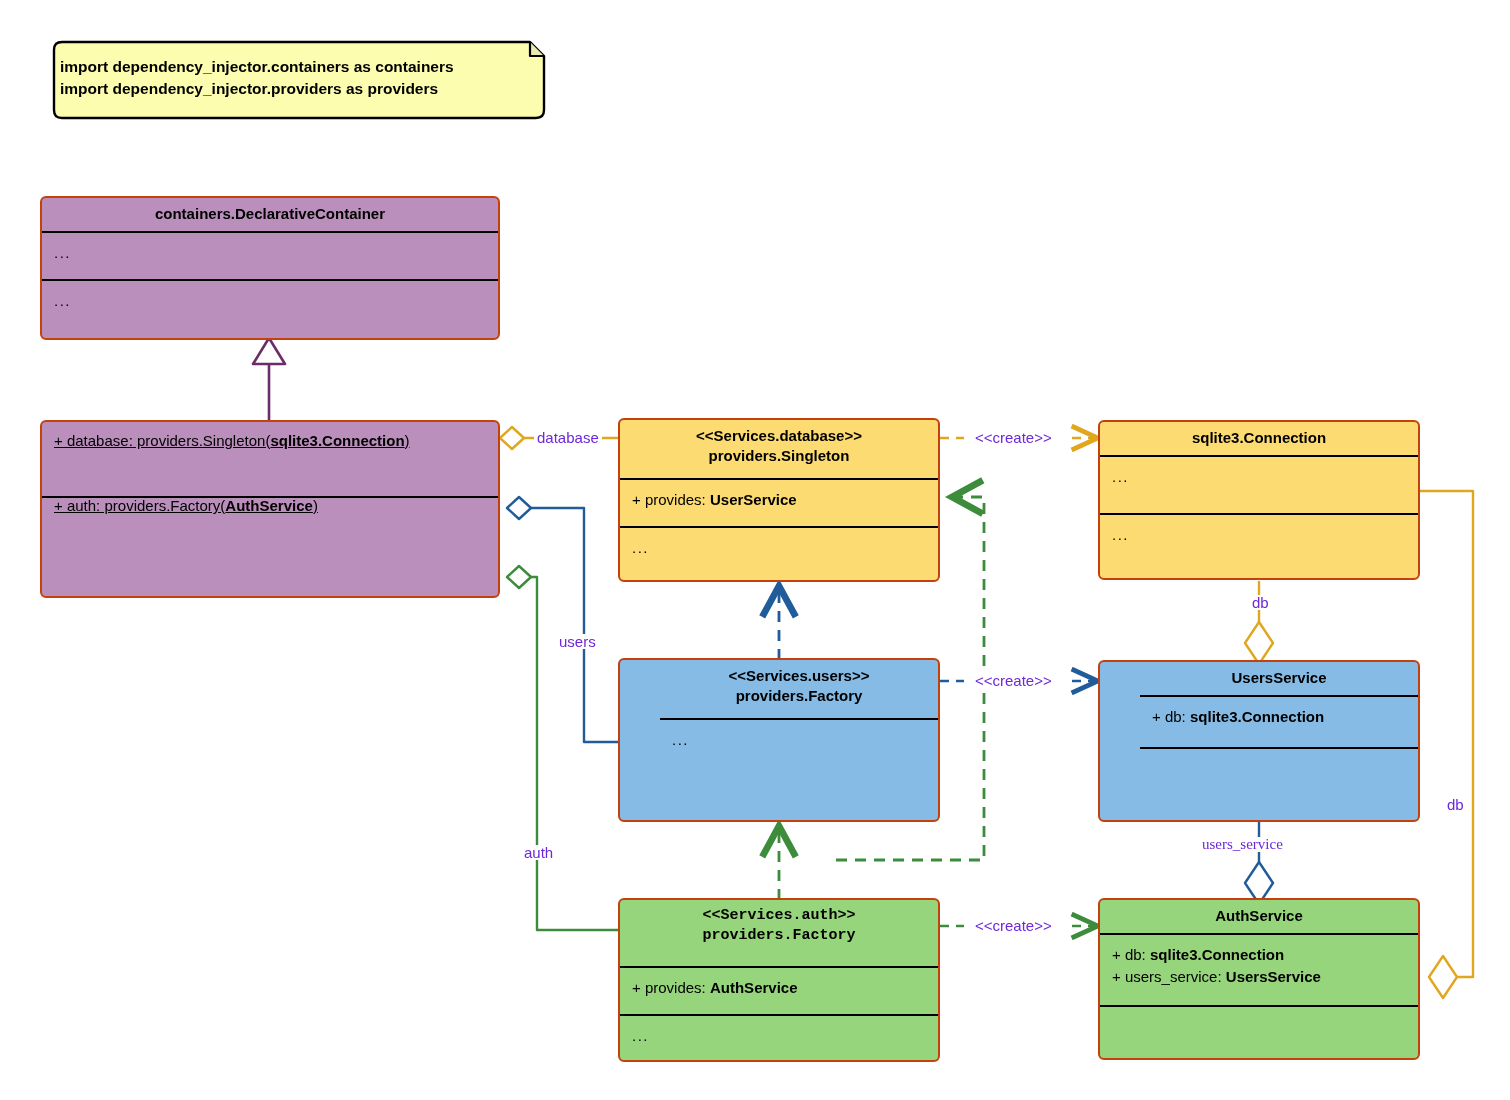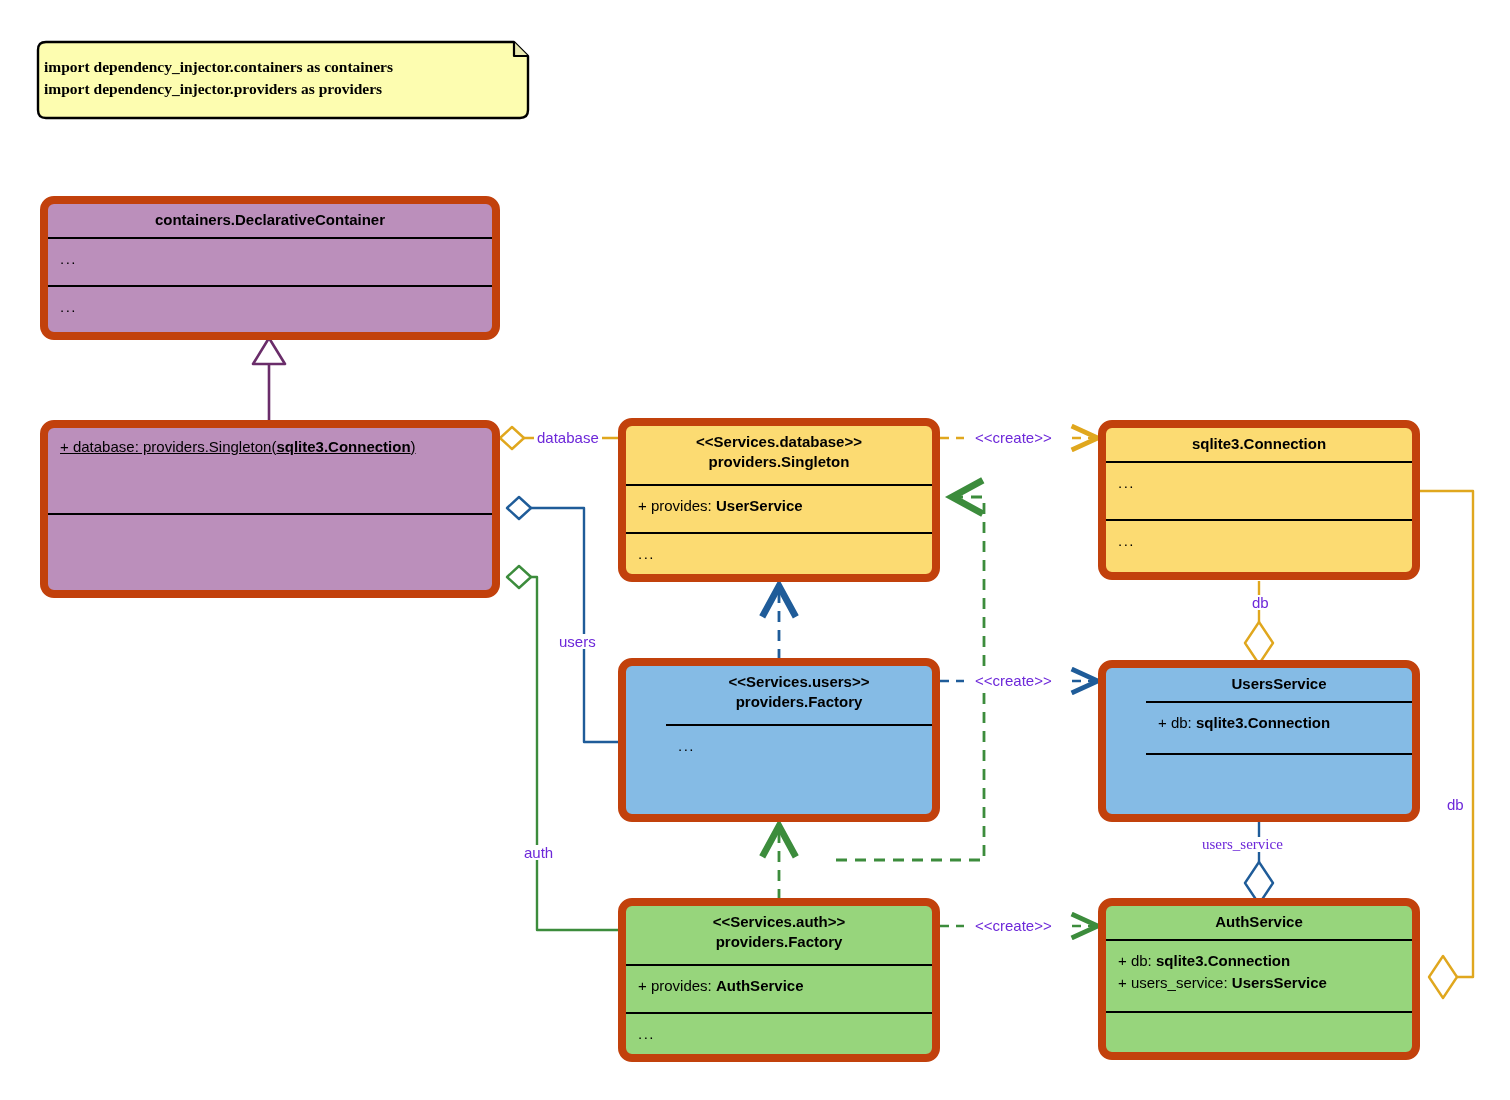--- a/index.html
+++ b/index.html
@@ -21,44 +21,43 @@
     position: absolute;
     left: 0;
     top: 0;
     width: 1510px;
     height: 1100px;
     pointer-events: none;
   }
   
   .note {
     position: absolute;
-    left: 32px;
+    left: 48px;
     top: 38px;
     width: 500px;
     height: 84px;
     box-sizing: border-box;
-    font-family: Liberation Serif, serif;
   }
   .note svg { display: block; }
   .note-text {
     position: absolute;
     left: 12px;
     top: 18px;
     font-size: 15.5px;
     font-weight: bold;
     color: #000000;
     line-height: 1.45;
     white-space: pre;
   }
   
   .uml {
     position: absolute;
     box-sizing: border-box;
-    border: 8px solid #c2410c;
-    border-radius: 14px;
+    border: 2px solid #c2410c;
+    border-radius: 6px;
     overflow: hidden;
   }
   .uml .hdr {
     box-sizing: border-box;
     text-align: center;
     font-weight: bold;
     font-size: 15px;
     color: #000000;
     padding: 6px 8px 7px 8px;
     border-bottom: 2px solid #000000;
@@ -189,23 +188,24 @@
 import dependency_injector.providers as providers</div>
   </div>
 
   <div class="uml purple" style="left:40px; top:196px; width:460px; height:144px;">
     <div class="hdr">containers.DeclarativeContainer</div>
     <div class="cmp dots" style="height:48px;">...</div>
     <div class="cmp dots" style="height:50px;">...</div>
   </div>
 
   <div class="uml purple" style="left:40px; top:420px; width:460px; height:178px;">
-    <div class="cmp" style="height:87px; padding-top:8px;">
+    <div class="cmp" style="height:76px; padding-top:8px;">
       <div class="static-attrs">+ database: providers.Singleton(<b>sqlite3.Connection</b>)</div><br>
       <br>
+      <div class="static-attrs">+ auth: providers.Factory(<b>AuthService</b>)</div>
     </div>
     <div class="cmp" style="height:44px;"></div>
   </div>
 
   <div class="uml yellow" style="left:618px; top:418px; width:322px; height:164px;">
     <div class="hdr" style="height:60px;">
       <span>&lt;&lt;Services.database&gt;&gt;</span><br>
       <span>providers.Singleton</span>
     </div>
     <div class="cmp" style="height:48px;">
@@ -230,21 +230,21 @@
 
   <div class="uml blue" style="left:1098px; top:660px; width:322px; height:162px;">
     <div class="hdr">UsersService</div>
     <div class="cmp" style="height:52px;">
       <span>+ db: </span><b>sqlite3.Connection</b>
     </div>
     <div class="cmp" style="height:66px;"></div>
   </div>
 
   <div class="uml green" style="left:618px; top:898px; width:322px; height:164px;">
-    <div class="hdr" style="height:60px;">
+    <div class="hdr" style="height:68px;font-family:Liberation Mono, monospace;">
       <span>&lt;&lt;Services.auth&gt;&gt;</span><br>
       <span>providers.Factory</span>
     </div>
     <div class="cmp" style="height:48px;">
       <span>+ provides: </span><b>AuthService</b>
     </div>
     <div class="cmp dots" style="height:52px;">...</div>
   </div>
 
   <div class="uml green" style="left:1098px; top:898px; width:322px; height:162px;">

